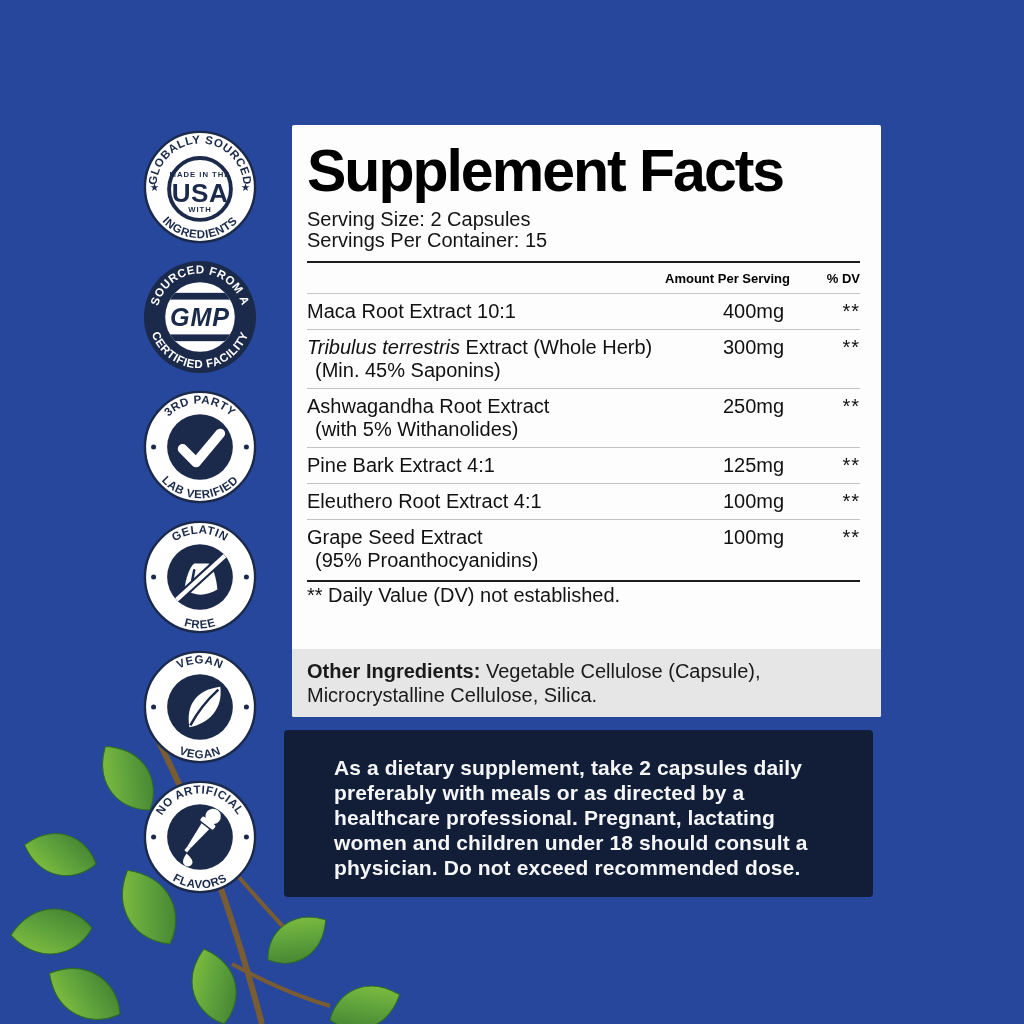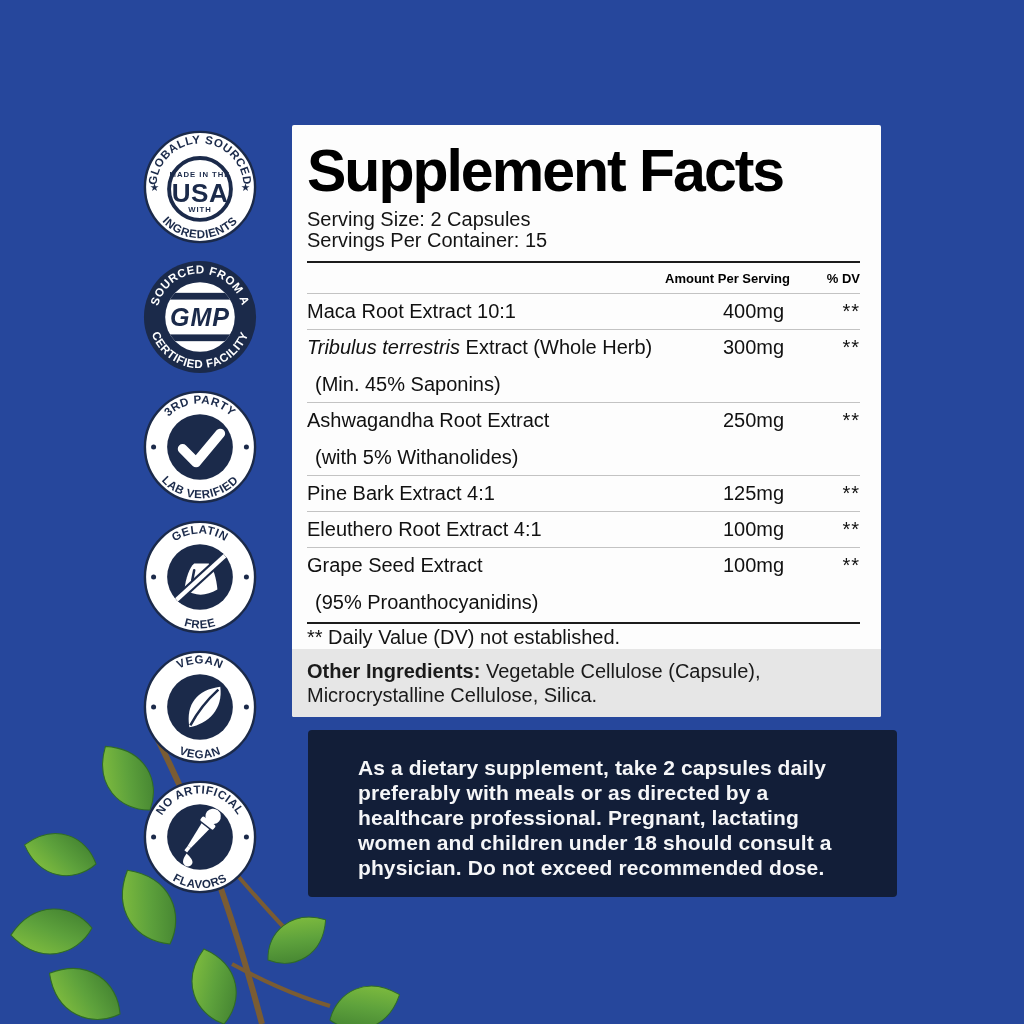--- a/index.html
+++ b/index.html
@@ -32,35 +32,35 @@
   }
   .serv{font-size:20px;line-height:21px;color:#141414;}
   .rule-dark{height:2px;background:#1c1c1c;margin-top:10px;}
   .rule-light{height:1px;background:#c3c3c3;}
   .hdr{display:flex;justify-content:flex-end;align-items:baseline;padding:8px 0 7px 0;font-size:13px;font-weight:700;color:#000;}
   .hdr-dv{width:70px;text-align:right;}
   .row{display:flex;align-items:flex-start;padding:6px 0 7px 0;font-size:20px;line-height:22px;}
   .row + .rule-light{}
   .row-name{flex:1 1 auto;padding-right:6px;}
   .row-name .it{font-style:italic;}
-  .row-sub{font-size:20px;line-height:22px;padding-left:8px;margin-top:15px;}
+  .row-sub{font-size:20px;line-height:22px;padding-left:8px;margin-top:1px;}
   .row-sub:empty{display:none;}
   .row-amt{flex:0 0 100px;}
   .row-dv{flex:0 0 37px;text-align:right;letter-spacing:1px;}
   .rule-thick{height:2px;background:#1c1c1c;margin-top:2px;}
   .footnote{font-size:20px;padding:2px 0 0 0;color:#141414;}
   .otheringr{
     position:absolute;left:0;right:0;bottom:0;height:68px;background:#e6e6e6;
     box-sizing:border-box;padding:10px 20px 0 15px;font-size:20px;line-height:24px;color:#1a1a1a;
     border-radius:0 0 2px 2px;
   }
   .otheringr b{font-weight:700;text-align:right;}
   
   .directions{
-    position:absolute;left:308px;top:730px;width:589px;height:167px;
+    position:absolute;left:284px;top:730px;width:589px;height:167px;
     background:#121e38;border-radius:4px;z-index:3;box-sizing:border-box;
     padding:25px 46px 0 50px;
   }
   .directions p{
     margin:0;color:#f5f6f8;font-size:21px;line-height:25px;font-weight:700;
     letter-spacing:.1px;width:492px;
   }
 </style>
 </head>
 <body>

